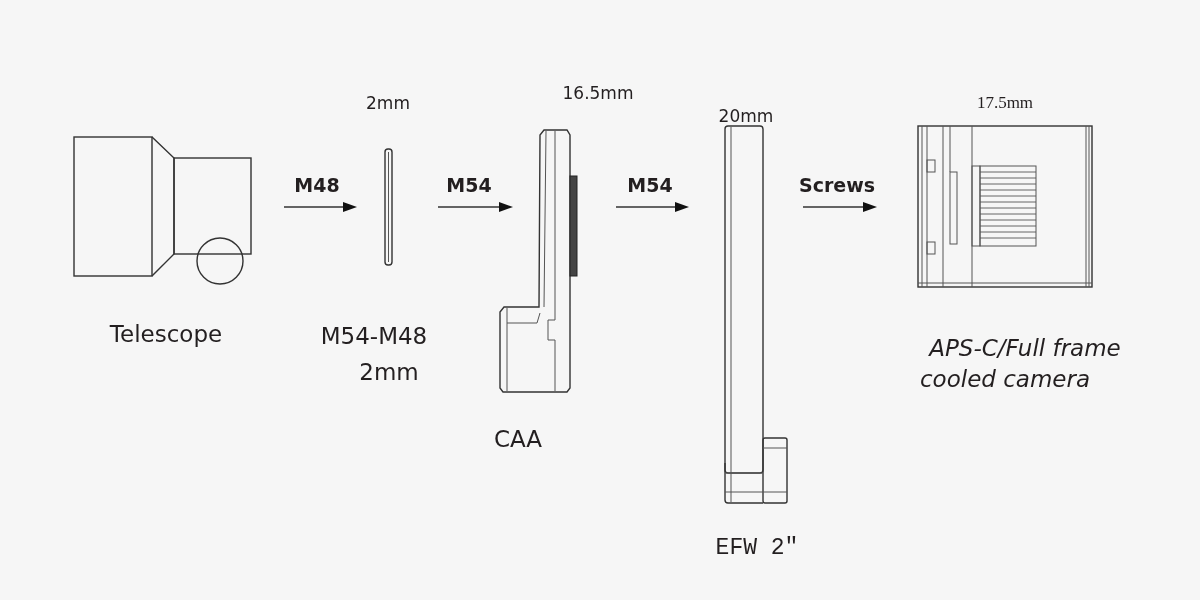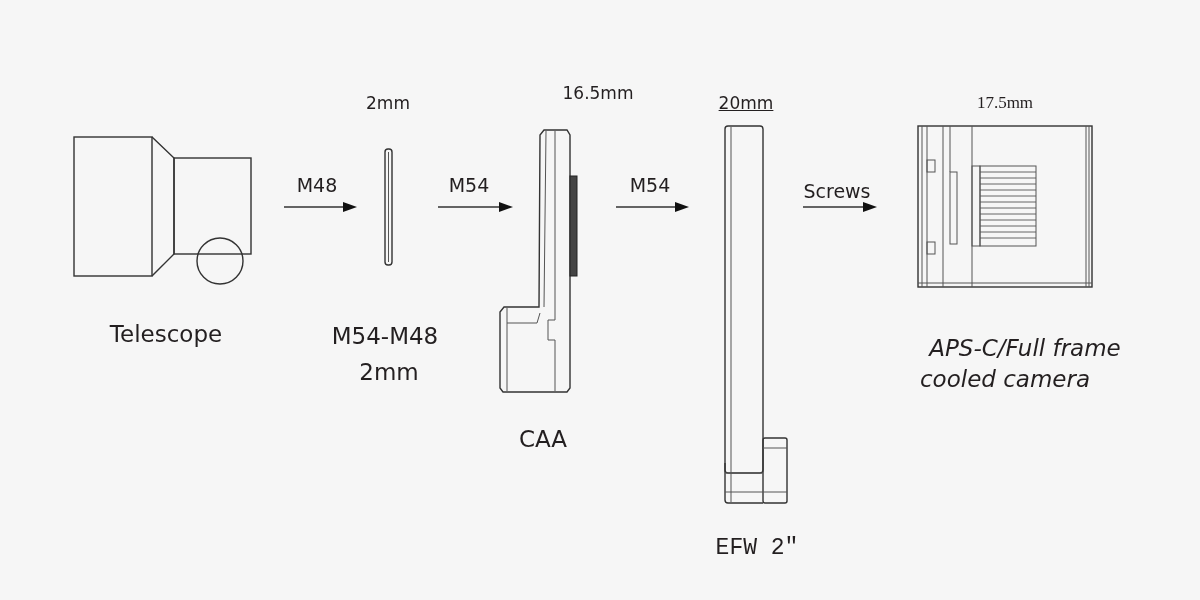--- a/index.html
+++ b/index.html
@@ -1,20 +1,20 @@
 <!DOCTYPE html>
 <html><head>
 <meta charset="utf-8">
 <style>
   html, body { margin:0; padding:0; }
   body { width:1200px; height:600px; background:#f6f6f6; position:relative; overflow:hidden;
          font-family:"DejaVu Sans", sans-serif; color:#231f20; }
   .lbl { position:absolute; white-space:nowrap; text-align:center; transform:translateX(-50%); }
   .dim { font-size:17px; }
-  .conn { font-size:19px; }
+  .conn { font-size:19px;font-weight:bold; }
   .name { font-size:23px; line-height:32px; }
   svg.diagram { position:absolute; left:0; top:0; }
   .ln { fill:none; stroke:#333; stroke-width:1.4; }
   .thin { fill:none; stroke:#555; stroke-width:1; }
 </style>
 </head>
 <body>
 
 <svg class="diagram" width="1200" height="600" viewBox="0 0 1200 600">
 
@@ -94,27 +94,27 @@
       <line x1="980" y1="220" x2="1036" y2="220"></line>
         <line x1="980" y1="226" x2="1036" y2="226"></line>
       <line x1="980" y1="232" x2="1036" y2="232"></line>
         <line x1="980" y1="238" x2="1036" y2="238"></line>
     </g>
   </g>
 </svg>
 
 <div class="lbl dim" style="left:388px; top:93px;">2mm</div>
 <div class="lbl dim" style="left:554px; top:83px;margin-left:44px;">16.5mm</div>
-<div class="lbl dim" style="left:746px; top:93px;text-decoration:underline;">20mm</div>
+<div class="lbl dim" style="left:746px; top:106px;">20mm</div>
 <div class="lbl dim" style="left:1005px; top:93px;font-family:Liberation Serif, serif;">17.5mm</div>
 
 <div class="lbl conn" style="left:317px; top:174px;">M48</div>
 <div class="lbl conn" style="left:469px; top:174px;">M54</div>
 <div class="lbl conn" style="left:650px; top:174px;">M54</div>
-<div class="lbl conn" style="left:837px; top:180px;">Screws</div>
+<div class="lbl conn" style="left:837px; top:174px;">Screws</div>
 
 <div class="lbl name" style="left:166px; top:318px;">Telescope</div>
-<div class="lbl name" style="left:385px; top:320px;text-align:right;">M54-M48</div>
+<div class="lbl name" style="left:374px; top:320px;text-align:right;">M54-M48</div>
 <div class="lbl name" style="left:389px; top:356px;">2mm</div>
-<div class="lbl name" style="left:543px; top:423px;">CAA</div>
+<div class="lbl name" style="left:518px; top:423px;">CAA</div>
 <div class="lbl name" style="left:757px; top:532px;font-family:Liberation Mono, monospace;">EFW 2″</div>
 <div class="lbl name" style="left:1025px; top:332px;font-style:italic;">APS-C/Full frame</div>
 <div class="lbl name" style="left:1005px; top:363px;font-style:italic;">cooled camera</div>
 
 </body></html>

